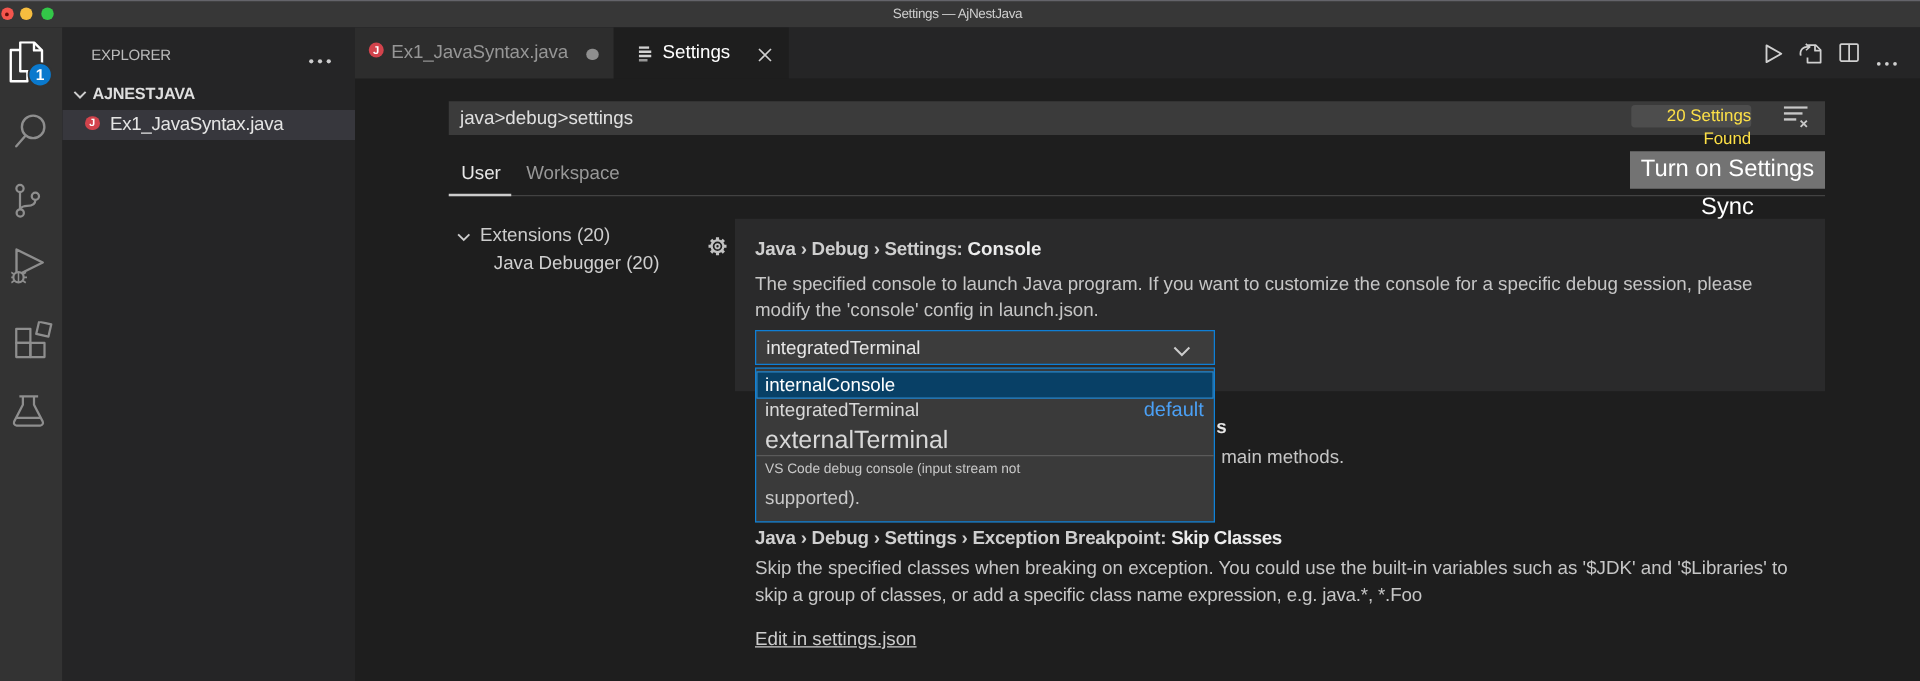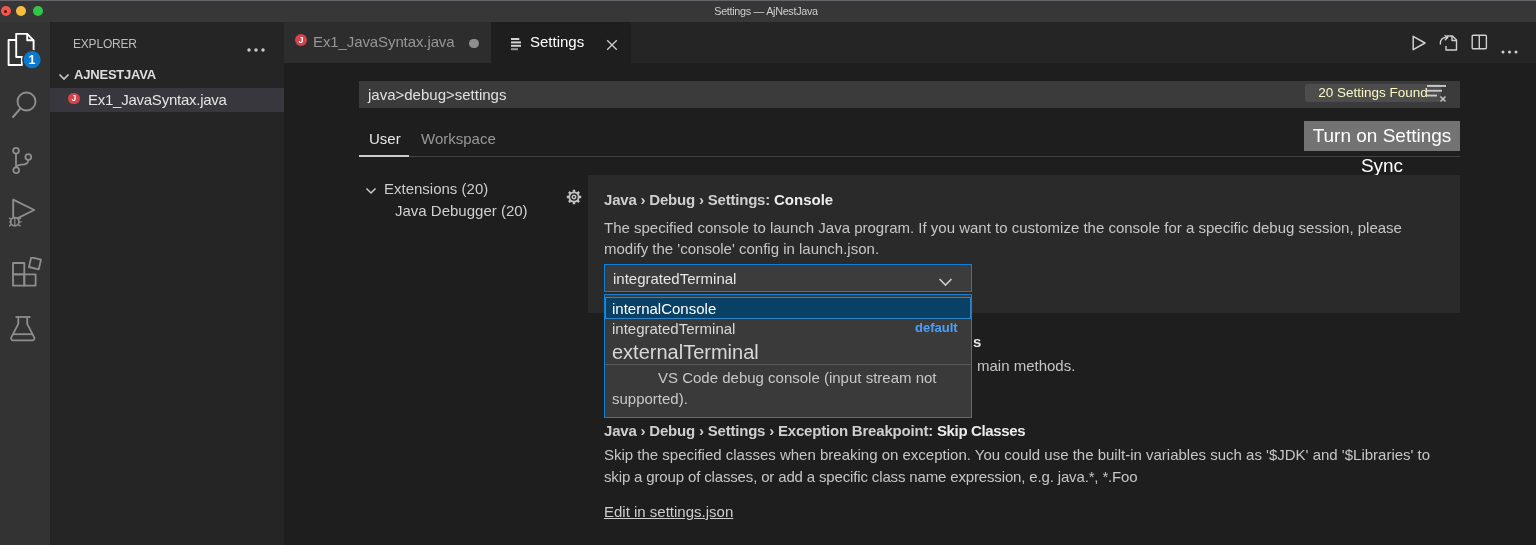--- a/index.html
+++ b/index.html
@@ -128,21 +128,21 @@
           <circle cx="2" cy="3" r="1.5"></circle>
           <circle cx="8.5" cy="3" r="1.5"></circle>
           <circle cx="15" cy="3" r="1.5"></circle>
         </g>
 </svg></div>
 
   <div class="abs" style="left:284px;top:63px;width:1252px;height:482px;background:#1e1e1e;"></div>
 
   <div class="abs" style="left:359px;top:81px;width:1101px;height:27px;background:#3b3b3b;"></div>
   <div class="abs" style="left:368px;top:85.5px;font-size:15px;color:#e0e0e0;">java&gt;debug&gt;settings</div>
-  <div class="abs" style="left:1305px;top:84px;width:136px;height:18px;background:#4d4d4d;border-radius:3px;color:#fef9c3;font-size:13.5px;text-align:center;line-height:18px;">20 Settings Found</div>
+  <div class="abs" style="left:1305px;top:84px;width:96px;height:18px;background:#4d4d4d;border-radius:3px;color:#fde047;font-size:13.5px;text-align:right;line-height:18px;">20 Settings Found</div>
   <div class="abs" id="icon-filter" style="left:1427px;top:85px;"><svg width="21" height="18" viewBox="0 0 21 18">
 <g fill="#c8c8c8">
 <rect x="0" y="0" width="19" height="1.9"></rect>
 <rect x="0" y="4.8" width="15" height="1.9"></rect>
 <rect x="0" y="9.6" width="10" height="1.9"></rect>
 </g>
 <path d="M13.5 11.5 L18.5 16.5 M18.5 11.5 L13.5 16.5" stroke="#c8c8c8" stroke-width="1.5"></path>
 </svg></div>
 
   <div class="abs" style="left:359px;top:156px;width:1101px;height:1px;background:#424242;"></div>
@@ -179,24 +179,24 @@
   <div class="abs" style="left:604px;top:264px;width:368px;height:28px;background:#3c3c3c;border:1px solid #0e7fd6;"></div>
   <div class="abs" style="left:613px;top:269.5px;font-size:15px;color:#e6e6e6;">integratedTerminal</div>
   <div class="abs" id="icon-selchev" style="left:938px;top:273px;"><svg width="15" height="10" viewBox="0 0 15 10">
 <path d="M1.5 2 L7.5 8 L13.5 2" fill="none" stroke="#cccccc" stroke-width="1.6"></path>
 </svg></div>
 
   <div class="abs" style="left:604px;top:294px;width:368px;height:124px;background:#3a3a3a;border:1px solid #0f82d8;"></div>
   <div class="abs" style="left:605px;top:296.5px;width:366px;height:22.5px;background:#084066;border:1px solid #2b85c8;"></div>
   <div class="abs" style="left:612px;top:299.5px;font-size:15px;color:#ffffff;">internalConsole</div>
   <div class="abs" style="left:612px;top:319.5px;font-size:15px;color:#d8d8d8;">integratedTerminal</div>
-  <div class="abs" style="left:915px;top:319.5px;font-size:13px;color:#4ba0f5;font-weight:bold;">default</div>
+  <div class="abs" style="left:915px;top:319.5px;font-size:16px;color:#4ba0f5;">default</div>
   <div class="abs" style="left:612px;top:341px;font-size:20px;color:#d8d8d8;">externalTerminal</div>
   <div class="abs" style="left:605px;top:363.5px;width:366px;height:1px;background:#5a5a5a;"></div>
-  <div class="abs" style="left:612px;top:369px;font-size:15px;color:#c8c8c8;margin-left:46px;">VS Code debug console (input stream not</div>
+  <div class="abs" style="left:612px;top:369px;font-size:11px;color:#c8c8c8;">VS Code debug console (input stream not</div>
   <div class="abs" style="left:612px;top:390px;font-size:15px;color:#c8c8c8;">supported).</div>
 
   <div class="abs" style="left:604px;top:422px;font-size:15px;"><span style="color:#cfcfcf;font-weight:600;letter-spacing:-0.2px;">Java › Debug › Settings › Exception Breakpoint: </span><span style="color:#ececec;font-weight:700;letter-spacing:-0.35px;">Skip Classes</span></div>
   <div class="abs" style="left:604px;top:446px;font-size:15px;color:#c6c6c6;">Skip the specified classes when breaking on exception. You could use the built-in variables such as '$JDK' and '$Libraries' to</div>
   <div class="abs" style="left:604px;top:468px;font-size:15px;color:#c6c6c6;letter-spacing:-0.15px;">skip a group of classes, or add a specific class name expression, e.g. java.*, *.Foo</div>
   <div class="abs" style="left:604px;top:503px;font-size:15px;color:#cdcdcd;text-decoration:underline;">Edit in settings.json</div>
 
 </div>
 
 </body></html>

